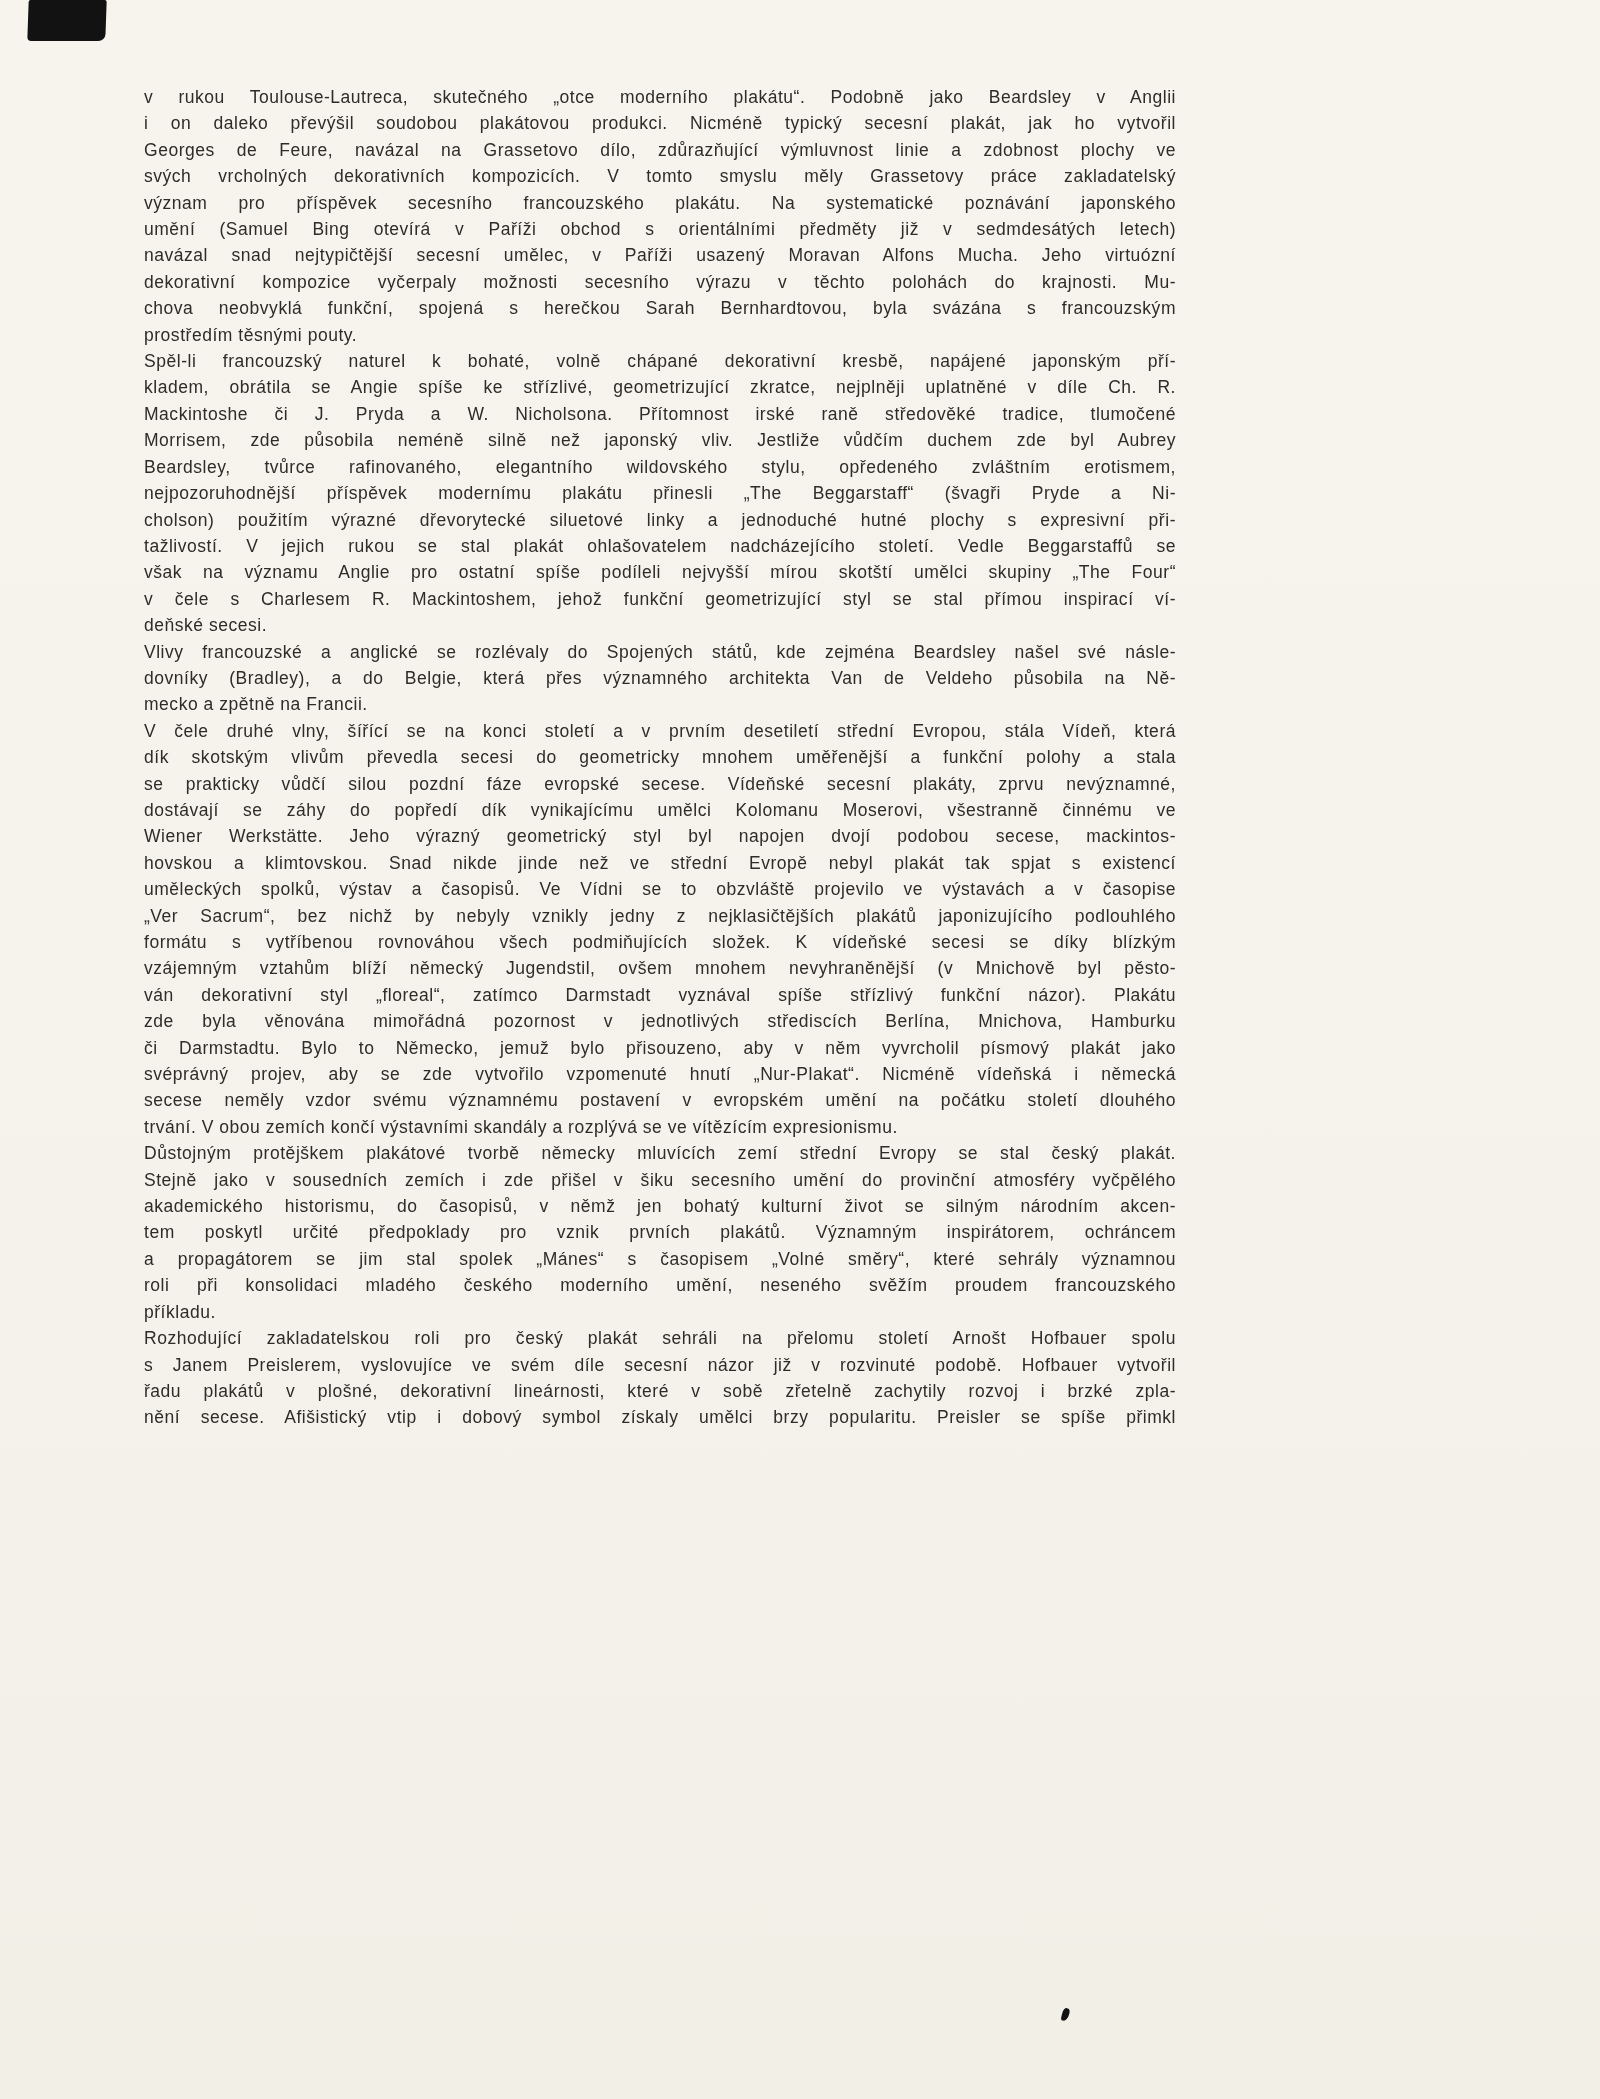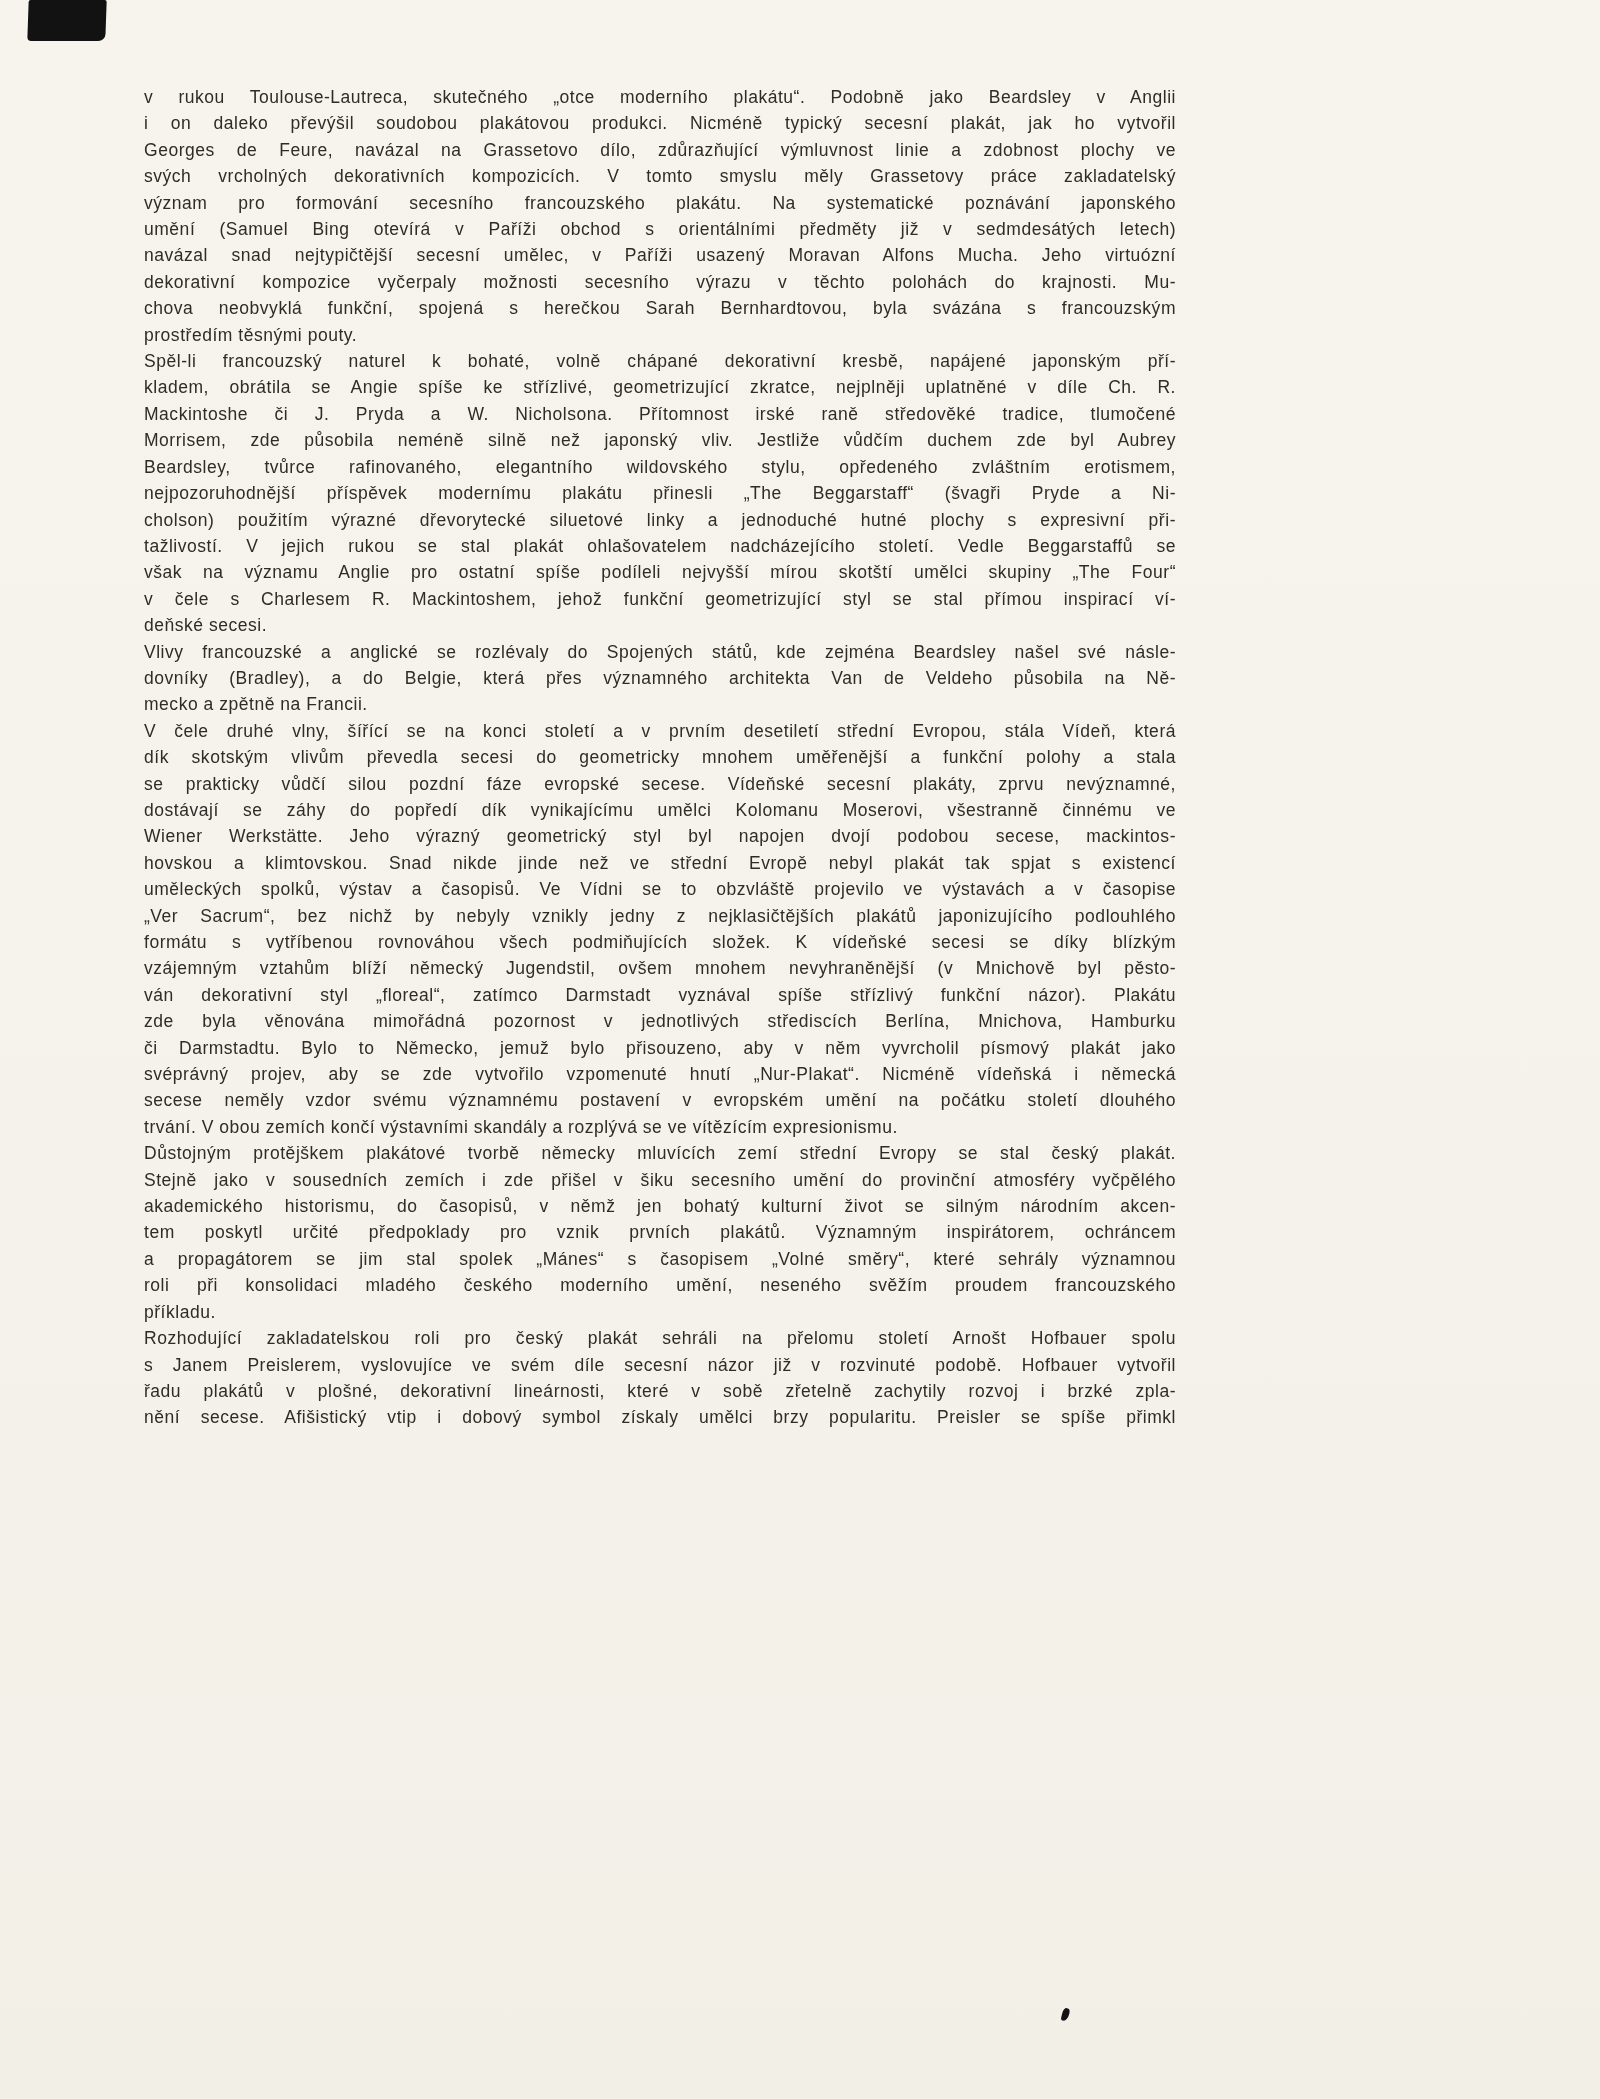--- a/index.html
+++ b/index.html
@@ -70,21 +70,21 @@
 <body>
 
 <div class="page">
   <div class="corner-artifact"></div>
   <main class="text-block">
       <div class="paragraph">
         <div class="line">v rukou Toulouse-Lautreca, skutečného „otce moderního plakátu“. Podobně jako Beardsley v Anglii</div>
         <div class="line">i on daleko převýšil soudobou plakátovou produkci. Nicméně typický secesní plakát, jak ho vytvořil</div>
         <div class="line">Georges de Feure, navázal na Grassetovo dílo, zdůrazňující výmluvnost linie a zdobnost plochy ve</div>
         <div class="line">svých vrcholných dekorativních kompozicích. V tomto smyslu měly Grassetovy práce zakladatelský</div>
-        <div class="line">význam pro formování secesního francouzského plakátu. Na systematické poznávání japonského</div>
+        <div class="line">význam pro příspěvek secesního francouzského plakátu. Na systematické poznávání japonského</div>
         <div class="line">umění (Samuel Bing otevírá v Paříži obchod s orientálními předměty již v sedmdesátých letech)</div>
         <div class="line">navázal snad nejtypičtější secesní umělec, v Paříži usazený Moravan Alfons Mucha. Jeho virtuózní</div>
         <div class="line">dekorativní kompozice vyčerpaly možnosti secesního výrazu v těchto polohách do krajnosti. Mu-</div>
         <div class="line">chova neobvyklá funkční, spojená s herečkou Sarah Bernhardtovou, byla svázána s francouzským</div>
         <div class="line last">prostředím těsnými pouty.</div>
       </div>
       <div class="paragraph">
         <div class="line">Spěl-li francouzský naturel k bohaté, volně chápané dekorativní kresbě, napájené japonským pří-</div>
         <div class="line">kladem, obrátila se Angie spíše ke střízlivé, geometrizující zkratce, nejplněji uplatněné v díle Ch. R.</div>
         <div class="line">Mackintoshe či J. Pryda a W. Nicholsona. Přítomnost irské raně středověké tradice, tlumočené</div>

